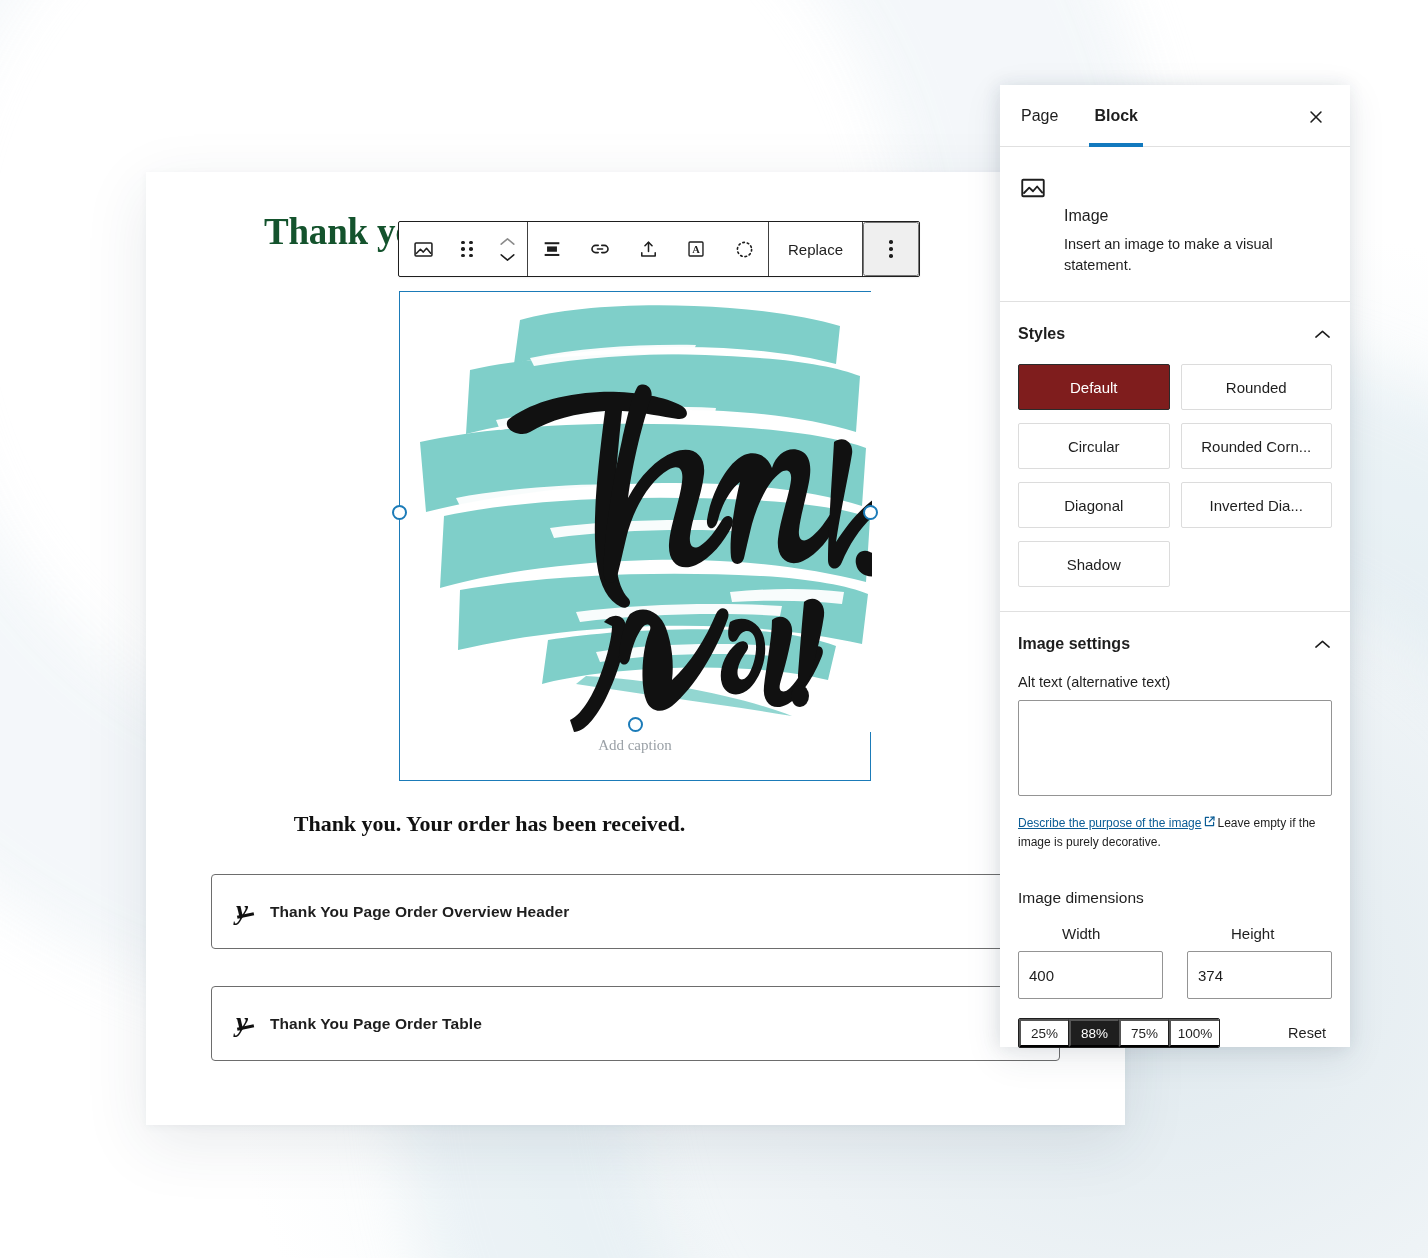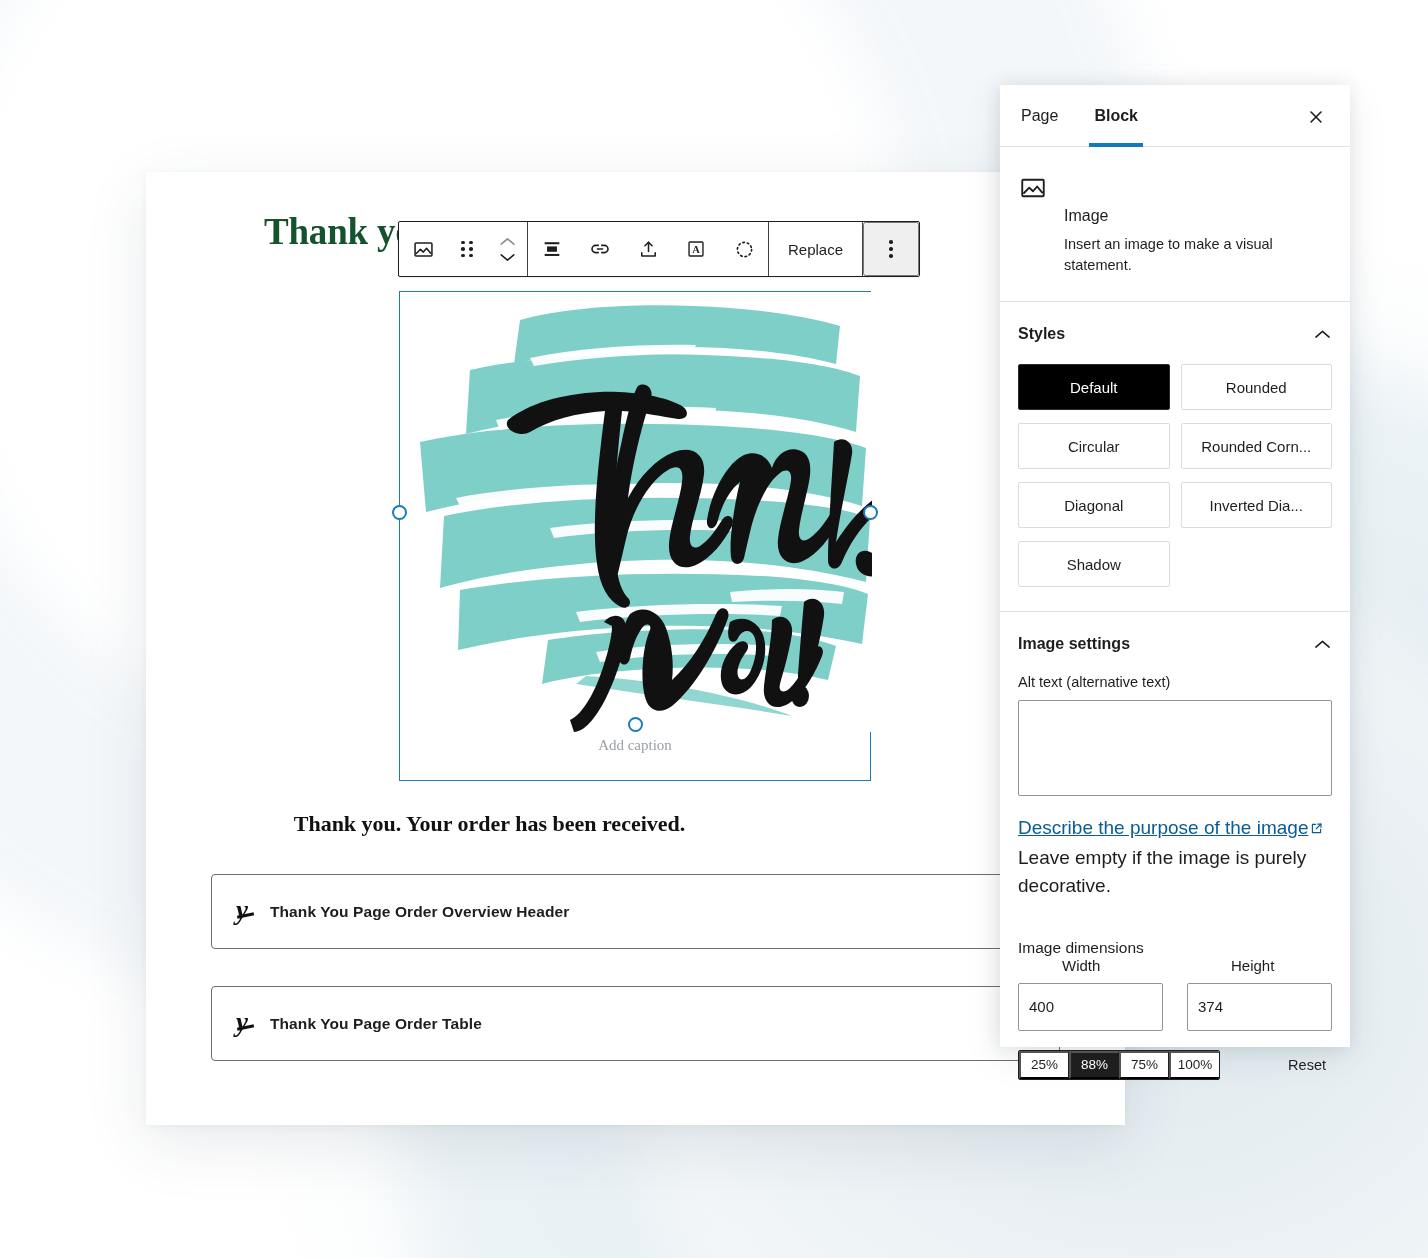--- a/index.html
+++ b/index.html
@@ -151,31 +151,31 @@
   }
   .sec-title{ font-size:16px; font-weight:700; color:#1e1e1e; }
   .chev{ width:20px;height:20px; display:flex;align-items:center;justify-content:center;}
   .styles-grid{ display:grid; grid-template-columns:1fr 1fr; gap:13px 11px; }
   .style-btn{
     height:46px; border:1px solid #dcdcdc; border-radius:2px; background:#fff;
     font-size:15px; color:#1e1e1e; cursor:pointer; display:flex;
     align-items:center; justify-content:center; overflow:hidden; white-space:nowrap;
     font-family:"Liberation Sans", sans-serif;
   }
-  .style-btn.sel{ background:#000000; color:#fff; border-color:#2b2b2b; }
+  .style-btn.sel{ background:#7f1d1d; color:#fff; border-color:#2b2b2b; }
   .fieldlabel{ font-size:14.5px; color:#1e1e1e; margin-bottom:10px; }
   .alt-ta{
     width:100%; height:96px; border:1px solid #949494; border-radius:2px;
     resize:none; padding:8px; font-size:14px; font-family:"Liberation Sans", sans-serif;
     background:#fff; color:#1e1e1e;
   }
-  .helptext{ margin-top:14px; font-size:19px; color:#1e1e1e; line-height:1.5; }
+  .helptext{ margin-top:14px; font-size:12px; color:#1e1e1e; line-height:1.5; }
   .helplink{ color:#0a5c95; text-decoration:underline; cursor:pointer; }
   .extlink{ display:inline-block; vertical-align:-1px; margin:0 1px 0 2px; }
-  .dims-title{ font-size:15.5px; color:#1e1e1e; }
+  .dims-title{ font-size:15.5px; color:#1e1e1e; margin-bottom:18px; }
   .dims-row{ display:flex; gap:24px; }
   .dims-col{ flex:1; }
   .dims-col label{ display:block; font-size:15px; color:#1e1e1e; margin-bottom:9px;margin-left:44px; }
   .numinput{
     width:100%; height:48px; border:1px solid #949494; border-radius:2px;
     padding:0 10px; font-size:15px; color:#1e1e1e; background:#fff;
     font-family:"Liberation Sans", sans-serif;
   }
   .pct-row{ display:flex; align-items:center; margin-top:19px; }
   .pctgroup{ display:flex; border:1px solid #1e1e1e; border-radius:2px; overflow:hidden; }

